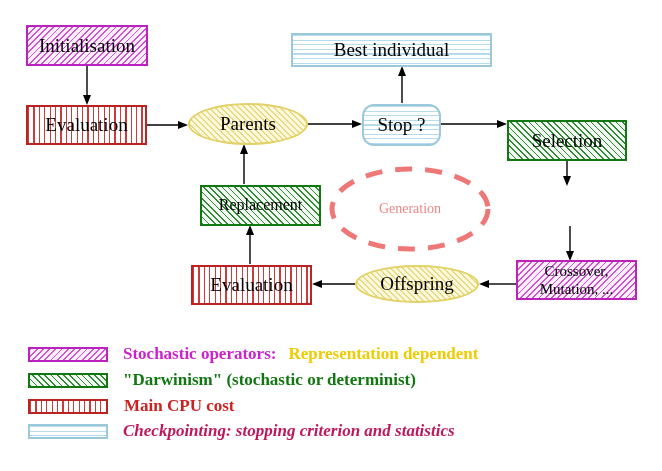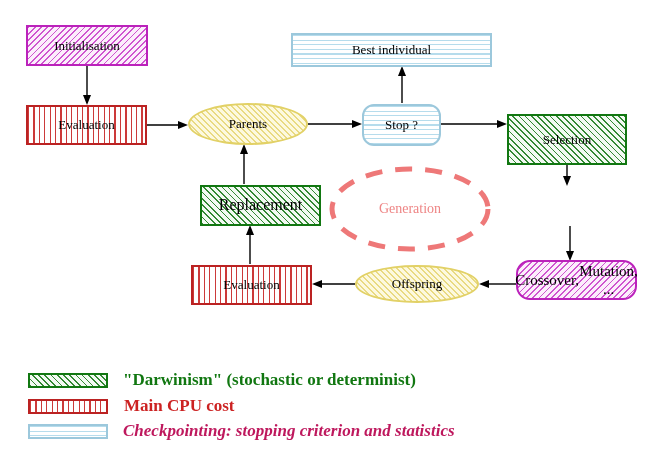--- a/index.html
+++ b/index.html
@@ -4,21 +4,21 @@
 <style>
   html,body{margin:0;padding:0;background:#ffffff;}
   .canvas{
     position:relative;width:662px;height:471px;background:#ffffff;overflow:hidden;
     font-family:"Liberation Serif","DejaVu Serif",serif;
   }
   .overlay{position:absolute;left:0;top:0;width:662px;height:471px;z-index:1;}
   .node{
     position:absolute;z-index:2;box-sizing:border-box;
     display:flex;align-items:center;justify-content:center;
-    text-align:center;color:#000;font-size:13px;line-height:1.05;
+    text-align:center;color:#000;font-size:19px;line-height:1.05;
   }
   
   .hatch-magenta{
     border:2px solid #bb22bb;
     background:repeating-linear-gradient(135deg,#cf54cf 0,#cf54cf 1.3px,#fceefc 1.3px,#fceefc 4.4px);
   }
   .hatch-green{
     border:2px solid #117711;
     background:repeating-linear-gradient(45deg,#338833 0,#338833 1.2px,#f3faf3 1.2px,#f3faf3 4.4px);
   }
@@ -29,21 +29,21 @@
   .hlines-cyan{
     border:2px solid #9cc8dc;
     background:repeating-linear-gradient(to bottom,#b6dcec 0,#b6dcec 1.2px,#ffffff 1.2px,#ffffff 4.6px);
   }
   .hatch-yellow{
     border:2px solid #e2d166;
     background:repeating-linear-gradient(45deg,#e9da82 0,#e9da82 1.4px,#fdf9df 1.4px,#fdf9df 4.2px);
     border-radius:50%;
   }
   .rounded{border-radius:12px;}
-  .two-line{flex-direction:row;font-size:15px;line-height:1.2;border-radius:14px;}
+  .two-line{flex-direction:column;font-size:15px;line-height:1.2;}
   .generation-label{
     position:absolute;z-index:2;color:#ee8585;font-size:14px;
     display:flex;align-items:center;justify-content:center;
   }
   
   .legend-row{position:absolute;left:28px;z-index:2;display:flex;align-items:center;height:16px;}
   .legend-swatch{box-sizing:border-box;width:80px;height:15px;flex:0 0 80px;}
   .legend-text{margin-left:15px;font-size:17px;font-weight:bold;white-space:nowrap;}
   .legend-text .t2{margin-left:12px;}
   .c-magenta{color:#cc22cc;}
@@ -94,21 +94,21 @@
   </div>
 
   <div class="node hlines-cyan" style="left:291px;top:33px;width:201px;height:34px">
     <span>Best individual</span>
   </div>
 
   <div class="node hlines-cyan rounded" style="left:362px;top:104px;width:79px;height:42px">
     <span>Stop ?</span>
   </div>
 
-  <div class="node hatch-green" style="left:507px;top:114px;width:120px;height:51px">
+  <div class="node hatch-green" style="left:507px;top:120px;width:120px;height:41px">
     <span>Selection</span>
   </div>
 
 
   <div class="node hatch-magenta two-line" style="left:516px;top:260px;width:121px;height:40px">
     <span>Crossover,</span>
     <span>Mutation, ...</span>
   </div>
 
   <div class="node hatch-yellow" style="left:355px;top:265px;width:124px;height:38px">
@@ -120,20 +120,26 @@
   </div>
 
   <div class="node hatch-green" style="left:200px;top:185px;width:121px;height:41px;font-size:16px">
     <span>Replacement</span>
   </div>
 
   <div class="generation-label" style="left:330px;top:188px;width:160px;height:42px">
     <span>Generation</span>
   </div>
 
+  <div class="legend-row" style="top:346px">
+    <div class="legend-swatch hatch-magenta"></div>
+    <div class="legend-text">
+      <span class="c-magenta">Stochastic operators:</span><span class="t2 c-gold">Representation dependent</span>
+    </div>
+  </div>
 
   <div class="legend-row" style="top:372px">
     <div class="legend-swatch hatch-green"></div>
     <div class="legend-text c-green">"Darwinism" (stochastic or determinist)</div>
   </div>
 
   <div class="legend-row" style="top:398px">
     <div class="legend-swatch vlines-red"></div>
     <div class="legend-text c-red">Main CPU cost</div>
   </div>

